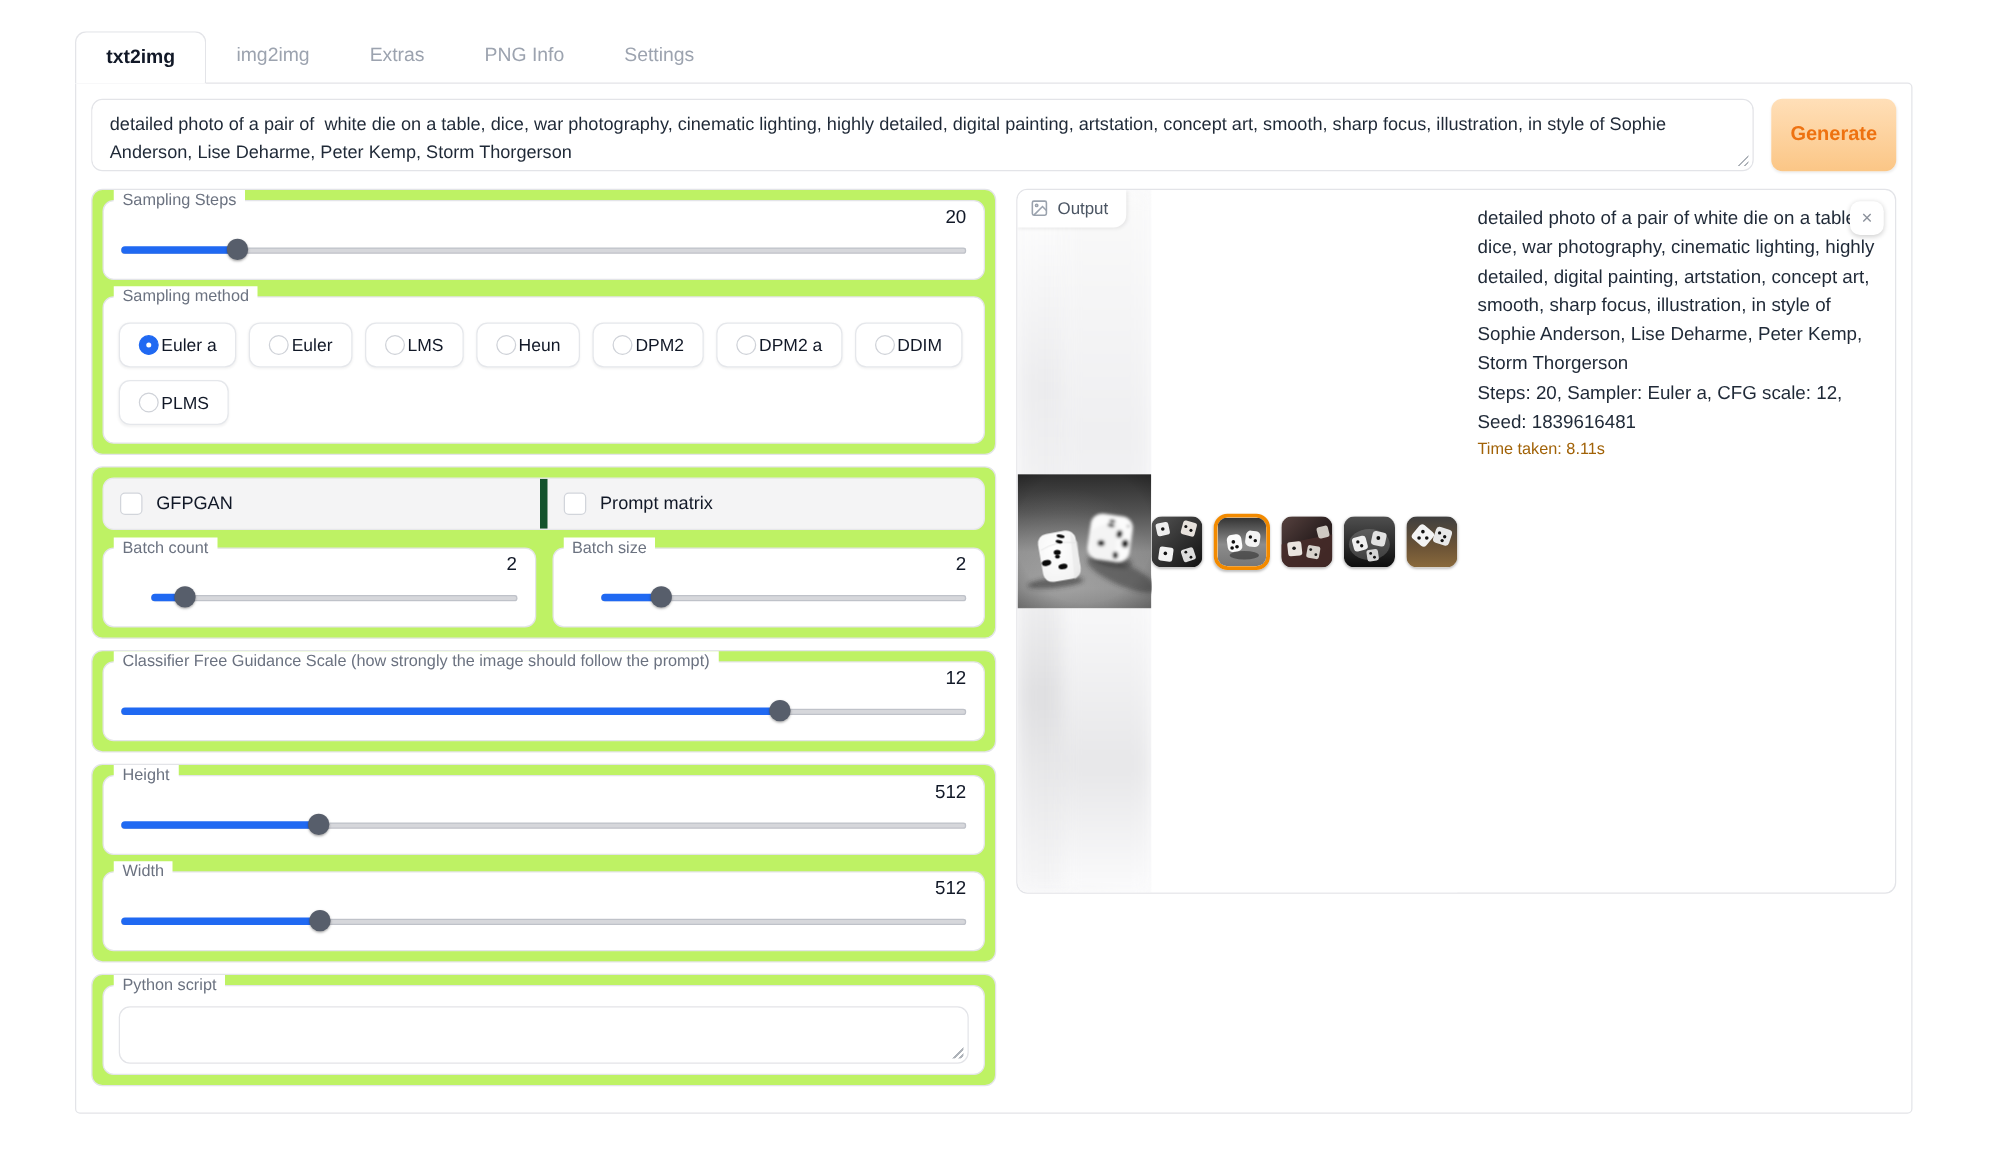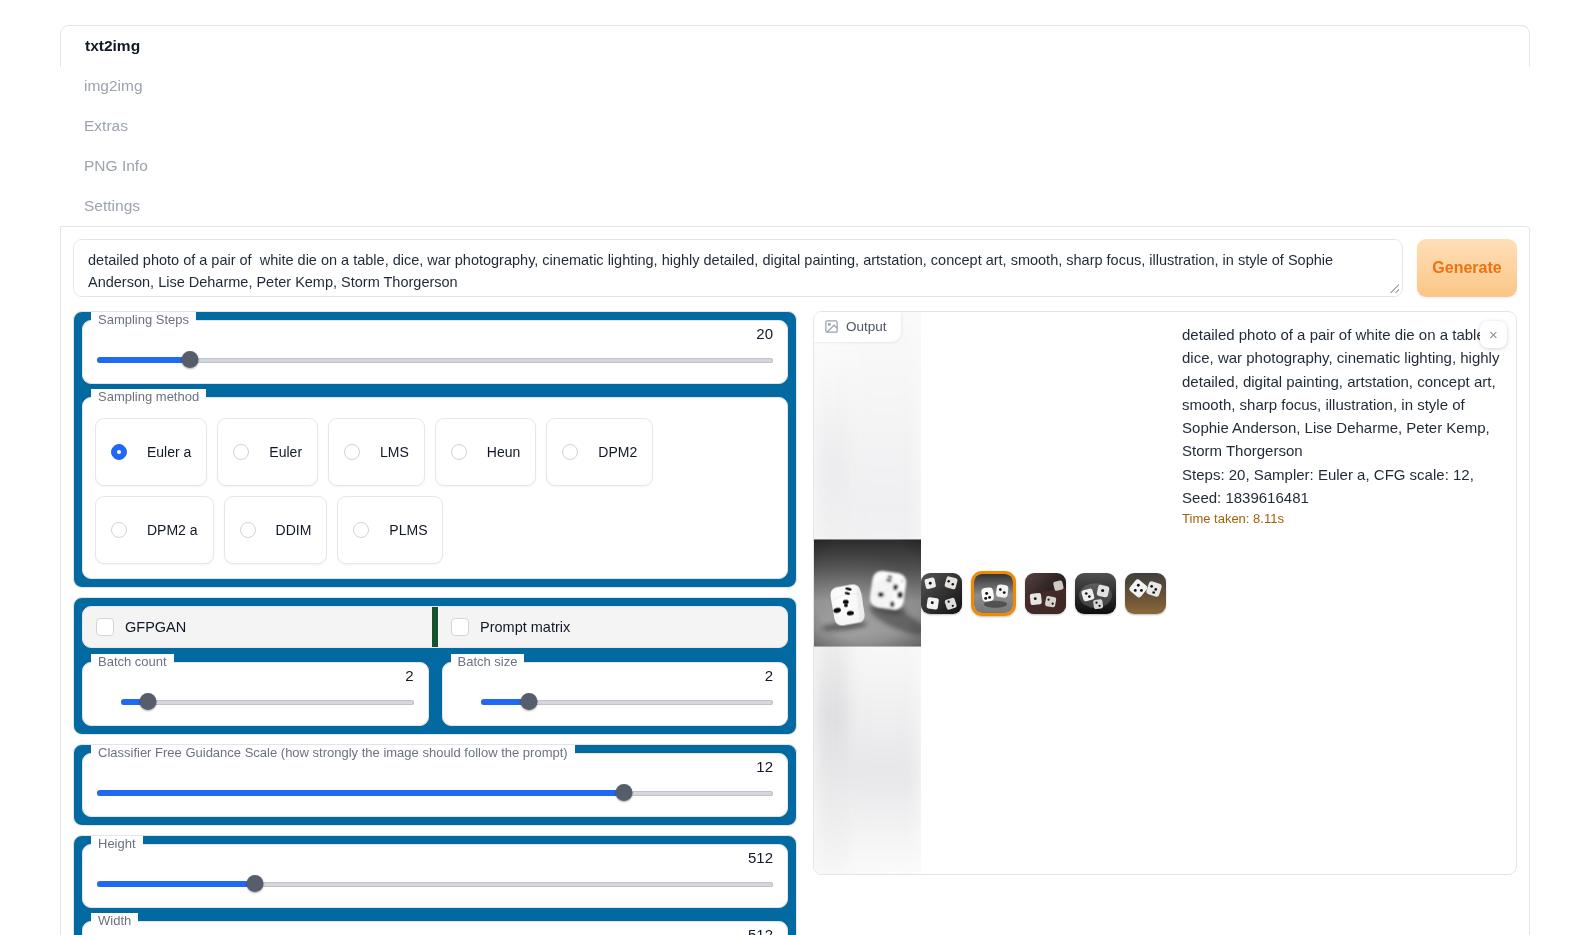--- a/index.html
+++ b/index.html
@@ -2,21 +2,21 @@
 <html><head>
 <meta charset="utf-8">
 <style>
   * { box-sizing: border-box; margin: 0; padding: 0; }
   html,body { background:#ffffff; width:1594px; height:935px; overflow:hidden;
     font-family:"Liberation Sans", sans-serif; color:#111827; }
   .page { padding:25px 0 0 60px; }
   .wrap { width:1470px; }
 
   
-  .tabbar { display:flex; position:relative; z-index:2;flex-direction:column; }
+  .tabbar { display:flex; position:relative; z-index:2; }
   .tab { padding:11px 24px; font-size:15.5px; color:#9ca3af; cursor:pointer; }
   .tab.active { color:#111827; font-weight:600; background:#fff;
     border:1px solid #e3e4e8; border-bottom:1px solid #fff; border-radius:9px 9px 0 0;
     margin-bottom:-1px; }
 
   
   .app { border:1px solid #e3e4e8; border-radius:0 4px 4px 4px; background:#fff; padding:12px; }
 
   
   .promptrow { display:flex; gap:14px; margin-bottom:14px; }
@@ -28,41 +28,41 @@
     background:repeating-linear-gradient(135deg, transparent 0 2.2px, #9aa0a8 2.2px 3.4px);
     clip-path:polygon(100% 0, 100% 100%, 0 100%); opacity:.8; }
   .generate { width:100px; border:none; border-radius:9px; cursor:pointer;
     background:linear-gradient(180deg,#ffdfb8 0%,#fbc686 100%);
     color:#ee7211; font-weight:700; font-size:16px; font-family:"Liberation Sans",sans-serif;
     box-shadow:0 1px 2px rgba(0,0,0,.08); }
 
   
   .cols { display:flex; gap:16px; align-items:flex-start; }
   .leftcol { width:724px; flex:none; }
-  .panel { border:1px solid #e3e4e8; border-radius:9px; padding:8px; margin-bottom:9px; background:#0369a1; }
+  .panel { border:1px solid #e3e4e8; border-radius:9px; padding:8px; margin-bottom:9px; background:#bef264; }
 
   .gbox { position:relative; border:1px solid #e3e4e8; border-radius:9px;
     padding:16px 12px 8px; background:#fff; }
   .gbox + .gbox { margin-top:13px; }
   .legend { position:absolute; top:-9px; left:8px; background:#fff; padding:0 7px;
     font-size:13px; color:#6b7280; white-space:nowrap; }
   .val { position:absolute; top:4px; right:14px; font-size:15px; color:#111827; }
 
   
   .slider { position:relative; height:18px; margin:14px 2px 6px; cursor:pointer; }
   .track { position:absolute; top:7px; left:0; right:0; height:5px; border-radius:3px;
     background:#d6d7db; box-shadow:inset 0 0 0 1px #bfc2c9; }
   .track-fill { position:absolute; top:6px; left:0; height:6px; border-radius:3px; background:#2069f2; }
   .sthumb { position:absolute; top:0px; width:17px; height:17px; border-radius:50%;
     background:#575e6b; transform:translateX(-50%); box-shadow:0 1px 2px rgba(0,0,0,.35); cursor:grab; }
 
   
   .radios { display:flex; gap:10px; flex-wrap:wrap; padding:4px 0 6px; }
-  .radio { display:flex; align-items:center; gap:20px; background:#fff; border:1px solid #e5e7eb;
-    border-radius:9px; padding:25px 15px; box-shadow:0 1px 2px rgba(0,0,0,.05);
+  .radio { display:flex; align-items:center; gap:2px; background:#fff; border:1px solid #e5e7eb;
+    border-radius:9px; padding:9px 15px; box-shadow:0 1px 2px rgba(0,0,0,.05);
     font-size:14px; color:#111827; cursor:pointer; }
   .rdot { width:16px; height:16px; border-radius:50%; border:1px solid #cfd2d8; background:#fff;
     position:relative; flex:none; }
   .rdot.on { background:#2069f2; border-color:#2069f2; }
   .rdot.on::after { content:''; position:absolute; inset:5px; background:#fff; border-radius:50%; }
 
   
   .checksrow { display:flex; background:#f4f4f5; border:1px solid #e7e7eb; border-radius:9px; overflow:hidden; }
   .checkcell { flex:1; padding:11px 13px; display:flex; gap:11px; align-items:center;
     border-right:6px solid #14532d; font-size:14.5px; color:#111827; cursor:pointer; }

